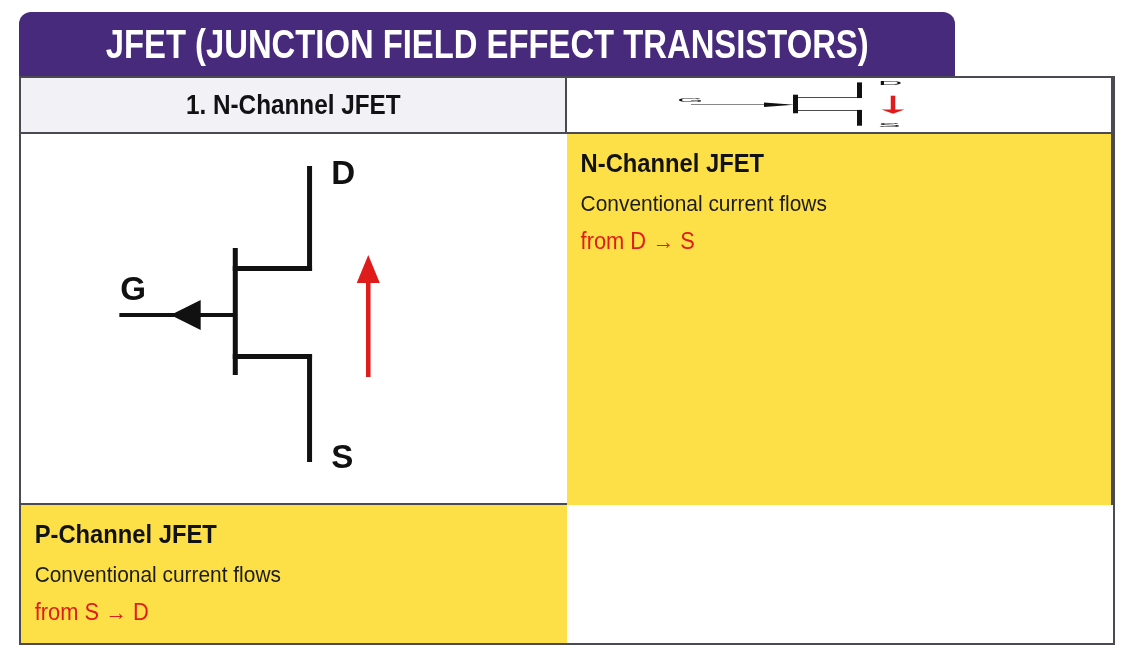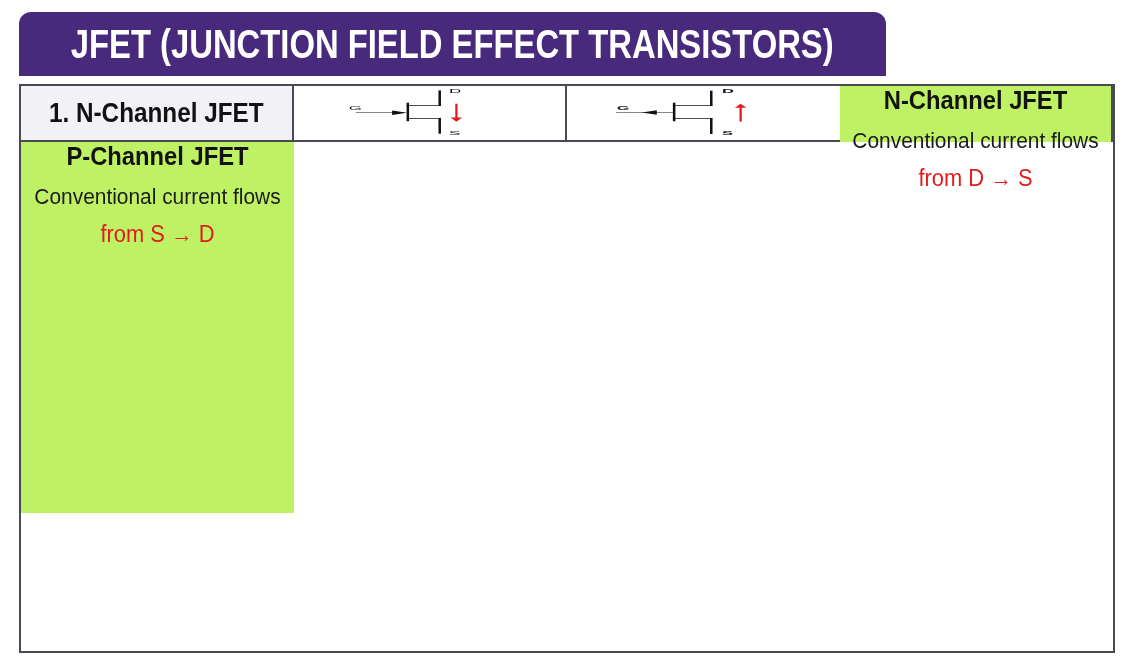--- a/index.html
+++ b/index.html
@@ -3,50 +3,49 @@
 <meta charset="utf-8">
 <style>
   * { margin:0; padding:0; box-sizing:border-box; }
   html,body { width:1134px; height:656px; background:#ffffff;
               font-family:"Liberation Sans", sans-serif; overflow:hidden; }
 
   .stage { position:absolute; left:0; top:0; width:1134px; height:656px; background:#fff; }
 
   
   .title-bar {
-    position:absolute; left:19px; top:12px; width:867px; height:64px;
+    position:absolute; left:19px; top:12px; width:936px; height:64px;
     background:#482a7d; border-radius:12px 12px 0 0;
     display:flex; align-items:center; justify-content:center;
   }
   .title-bar .title-text {
     color:#ffffff; font-weight:bold; font-size:40px; letter-spacing:0px;
     transform:scaleX(0.82); transform-origin:center; white-space:nowrap;
     font-stretch:condensed;
   }
 
   
   .jfet-table {
     position:absolute; left:19px; top:76px; width:1096px; height:569px;
     border:2px solid #4b4952;
     display:grid;
-    grid-template-columns: 1fr 1fr 1fr 1fr;
+    grid-template-columns: 1fr 1fr;
     grid-template-rows: 56px 371px 1fr;
-    margin-top: 8px;
   }
   .cell { position:relative; }
   .col-left { border-right:2px solid #4b4952; }
   .row-head { background:#f2f1f6; border-bottom:2px solid #4b4952;
               display:flex; align-items:center; justify-content:center; }
   .row-head .col-title {
     font-weight:bold; font-size:27px; color:#121212; white-space:nowrap;
     transform:scaleX(0.9); font-stretch:condensed;
   }
   .row-diagram { background:#ffffff; border-bottom:2px solid #4b4952; }
   .row-diagram svg { position:absolute; left:0; top:0; width:100%; height:100%; }
-  .row-caption { background:#bef264; text-align:center; }
+  .row-caption { background:#fde047; text-align:left; padding-top:15px; }
   .caption-title { font-weight:bold; font-size:25px; color:#121212;
                    transform:scaleX(0.95); font-stretch:condensed; }
   .caption-line  { font-size:22px; color:#1c1c1c; margin-top:13px;
                    transform:scaleX(0.95); font-stretch:condensed; }
   .caption-flow  { font-size:23px; color:#e01b1b; margin-top:11px;
                    transform:scaleX(0.95); font-stretch:condensed; }
 
   
   .sym-line   { stroke:#111111; fill:none; }
   .lbl-thin   { font-family:"Liberation Sans", sans-serif; font-size:34px; font-weight:normal; fill:#111111; }

